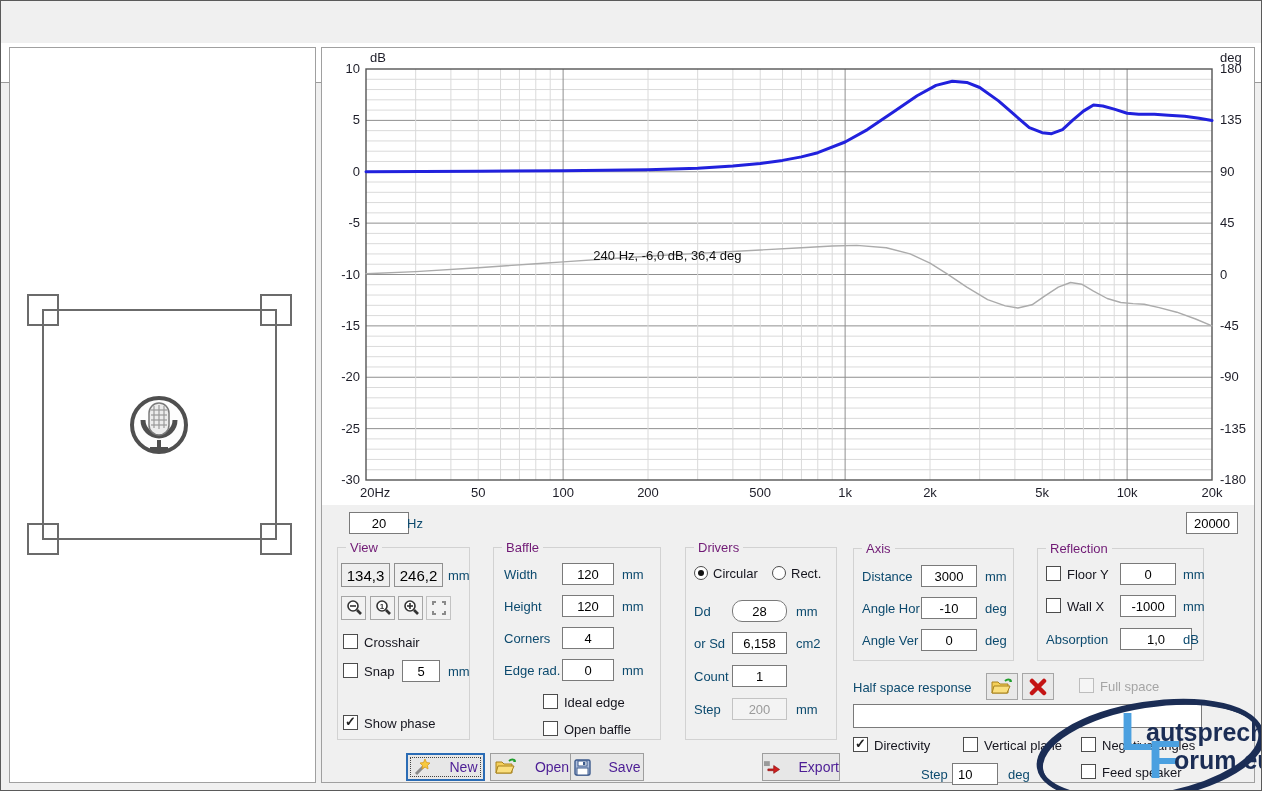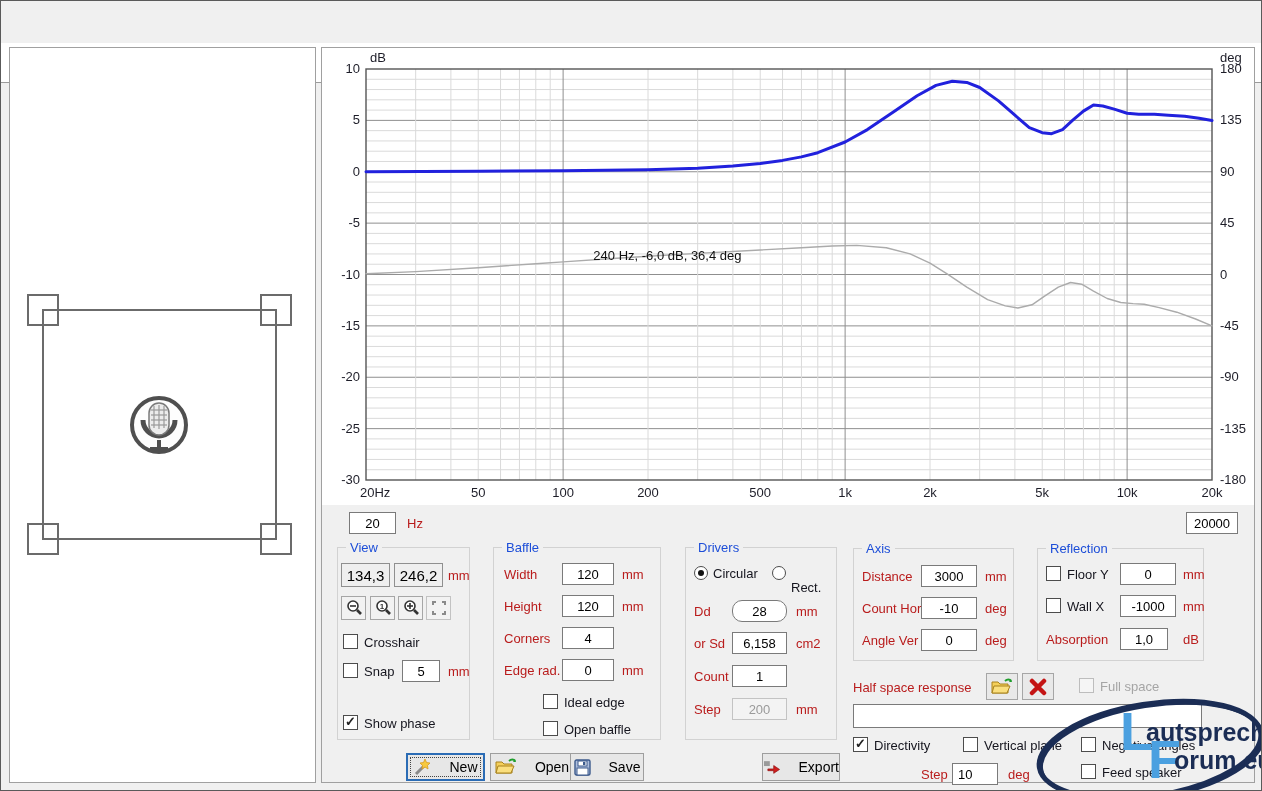--- a/index.html
+++ b/index.html
@@ -20,36 +20,36 @@
   .winbtn { position:absolute; top:0; width:46px; height:40px; display:flex; align-items:center; justify-content:center; color:#222; }
   .winbtn svg { display:block; }
   
   .left-panel { position:absolute; left:8px; top:46px; width:307px; height:736px; background:#fff; border:1px solid #a0a0a0; }
   .right-panel { position:absolute; left:320px; top:46px; width:934px; height:736px; background:#f0f0f0; border:1px solid #a0a0a0; }
   .chart-area { position:absolute; left:0; top:0; width:932px; height:457px; background:#fff; }
   .tick { font-size:13px; fill:#1d1d28; }
   .unit { font-size:13px; fill:#1d1d28; }
   .ann  { font-size:13px; fill:#101010; }
   
-  .lbl { position:absolute; white-space:nowrap; color:#b91c1c; }
+  .lbl { position:absolute; white-space:nowrap; color:#0c4a6e; }
   .tb { position:absolute; height:22px; border:1px solid #7a7a7a; background:#fff; text-align:center; font:13px "Liberation Sans",sans-serif; color:#000; padding:0 2px; }
   .tb.disabled { background:#f3f3f3; border-color:#c3c3c3; color:#9a9a9a; }
   .ro { background:#efefef; border:1px solid #8f8f8f; display:flex; align-items:center; justify-content:center; position:absolute; height:24px; font-size:15px; color:#000; }
   .groupbox { position:absolute; border:1px solid #d2d2d2; }
-  .grouplabel { position:absolute; top:-8px; left:8px; background:#f0f0f0; padding:0 4px; color:#1d4ed8; }
+  .grouplabel { position:absolute; top:-8px; left:8px; background:#f0f0f0; padding:0 4px; color:#701a75; }
   .cb { position:absolute; width:15px; height:15px; background:#fff; border:1px solid #4c4c4c; }
   .cb.checked::after { content:"✓"; position:absolute; left:1px; top:-2px; font-size:13px; font-weight:bold; color:#222; }
   .cb.disabled { border-color:#bdbdbd; background:#f5f5f5; }
   .cblabel { position:absolute; white-space:nowrap; color:#15151e; }
   .cblabel.disabled { color:#a5a5a5; }
   .radio { position:absolute; width:14px; height:14px; border:1px solid #4c4c4c; border-radius:50%; background:#fff; }
   .radio.selected::after { content:""; position:absolute; left:3px; top:3px; width:6px; height:6px; border-radius:50%; background:#111; }
   .toolbtn { position:absolute; width:25px; height:24px; background:#f2f2f2; border:1px solid #a6a6a6; display:flex; align-items:center; justify-content:center; }
   .iconbtn { position:absolute; width:32px; height:27px; background:#e9e9e9; border:1px solid #a6a6a6; display:flex; align-items:center; justify-content:center; }
-  .actbtn { position:absolute; height:28px; background:#e7e7e7; border:1px solid #9e9e9e; display:flex; align-items:center; justify-content:center; gap:18px; font-size:14px; color:#000000; }
+  .actbtn { position:absolute; height:28px; background:#e7e7e7; border:1px solid #9e9e9e; display:flex; align-items:center; justify-content:center; gap:18px; font-size:14px; color:#4c1d95; }
   .actbtn.focused { border:2px solid #2b6cb5; outline:1px dotted #444; outline-offset:-5px; }
   .watermark { position:absolute; left:700px; top:640px; width:250px; height:150px; pointer-events:none; }
   .wm-text { position:absolute; font-weight:bold; white-space:nowrap; }
 </style>
 </head>
 <body>
 
 <div class="titlebar">
   <svg class="app-icon" width="26" height="22" viewBox="0 0 26 22">
     <polygon points="2,3 24,3 13,20" fill="#cf1d1d" stroke="#8d0f0f" stroke-width="1"></polygon>
@@ -202,21 +202,21 @@
         <text x="608" y="449" text-anchor="middle" class="tick">2k</text>
         <text x="720.2190824455146" y="449" text-anchor="middle" class="tick">5k</text>
         <text x="805.1095412227573" y="449" text-anchor="middle" class="tick">10k</text>
         <text x="890" y="449" text-anchor="middle" class="tick">20k</text>
         <text x="48" y="14" text-anchor="start" class="unit">dB</text>
         <text x="898" y="14" text-anchor="start" class="unit">deg</text>
         <text x="271.34275266345617" y="212.115" class="ann">240 Hz, -6,0 dB, 36,4 deg</text>
       </svg>
   </div>
 
-  <input class="tb" style="left: 27px; top: 464px; width: 47px;" value="20">
+  <input class="tb" style="left: 27px; top: 464px; width: 60px;" value="20">
   <span class="lbl" style="left:85px;top:468px">Hz</span>
   <input class="tb" style="left: 864px; top: 464px; width: 52px;" value="20000">
 
   <div class="groupbox" style="left:15px;top:499px;width:133px;height:193px">
     <span class="grouplabel">View</span>
     <div class="ro" style="left:3px;top:15px;width:49px">134,3</div>
     <div class="ro" style="left:56px;top:15px;width:49px">246,2</div>
     <span class="lbl" style="left:110px;top:20px">mm</span>
     <div class="toolbtn" style="left:3px;top:48px">
       <svg width="18" height="18" viewBox="0 0 18 18">
@@ -275,59 +275,59 @@
     <span class="cblabel" style="left:70px;top:147px">Ideal edge</span>
     <span class="cb" style="left:49px;top:173px"></span>
     <span class="cblabel" style="left:70px;top:174px">Open baffle</span>
   </div>
 
   <div class="groupbox" style="left:363px;top:499px;width:152px;height:193px">
     <span class="grouplabel">Drivers</span>
     <span class="radio selected" style="left:8px;top:18px"></span>
     <span class="cblabel" style="left:27px;top:18px">Circular</span>
     <span class="radio" style="left:86px;top:18px"></span>
-    <span class="cblabel" style="left:105px;top:32px">Rect.</span>
+    <span class="cblabel" style="left:105px;top:18px">Rect.</span>
     <span class="lbl" style="left:8px;top:56px">Dd</span>
     <input class="tb" style="left: 46px; top: 52px; width: 55px; border-radius: 10px;" value="28">
     <span class="lbl" style="left:110px;top:56px">mm</span>
     <span class="lbl" style="left:8px;top:88px">or Sd</span>
     <input class="tb" style="left: 46px; top: 84px; width: 55px;" value="6,158">
     <span class="lbl" style="left:110px;top:88px">cm2</span>
     <span class="lbl" style="left:8px;top:121px">Count</span>
     <input class="tb" style="left: 46px; top: 117px; width: 55px;" value="1">
     <span class="lbl" style="left:8px;top:154px">Step</span>
     <input class="tb disabled" style="left: 46px; top: 150px; width: 55px;" value="200">
     <span class="lbl" style="left:110px;top:154px">mm</span>
   </div>
 
   <div class="groupbox" style="left:531px;top:500px;width:161px;height:113px">
     <span class="grouplabel">Axis</span>
     <span class="lbl" style="left:8px;top:20px">Distance</span>
     <input class="tb" style="left: 67px; top: 16px; width: 56px;" value="3000">
     <span class="lbl" style="left:131px;top:20px">mm</span>
-    <span class="lbl" style="left:8px;top:52px">Count Hor</span>
+    <span class="lbl" style="left:8px;top:52px">Angle Hor</span>
     <input class="tb" style="left: 67px; top: 48px; width: 56px;" value="-10">
     <span class="lbl" style="left:131px;top:52px">deg</span>
     <span class="lbl" style="left:8px;top:84px">Angle Ver</span>
     <input class="tb" style="left: 67px; top: 80px; width: 56px;" value="0">
     <span class="lbl" style="left:131px;top:84px">deg</span>
   </div>
 
   <div class="groupbox" style="left:715px;top:500px;width:167px;height:113px">
     <span class="grouplabel">Reflection</span>
     <span class="cb" style="left:8px;top:17px"></span>
     <span class="cblabel" style="left:29px;top:18px">Floor Y</span>
     <input class="tb" style="left: 82px; top: 14px; width: 56px;" value="0">
     <span class="lbl" style="left:145px;top:18px">mm</span>
     <span class="cb" style="left:8px;top:49px"></span>
     <span class="cblabel" style="left:29px;top:50px">Wall X</span>
     <input class="tb" style="left: 82px; top: 46px; width: 56px;" value="-1000">
     <span class="lbl" style="left:145px;top:50px">mm</span>
     <span class="lbl" style="left:8px;top:83px">Absorption</span>
-    <input class="tb" style="left: 82px; top: 79px; width: 48px;" value="1,0">
+    <input class="tb" style="left: 82px; top: 79px; width: 72px;" value="1,0">
     <span class="lbl" style="left:145px;top:83px">dB</span>
   </div>
 
   <span class="lbl" style="left:531px;top:632px">Half space response</span>
   <div class="iconbtn" style="left:664px;top:625px">
     <svg width="22" height="18" viewBox="0 0 22 18">
         <path d="M1,4 L7,4 L9,6 L17,6 L17,15 L1,15 Z" fill="#f4cf5a" stroke="#a8821d" stroke-width="1"></path>
         <path d="M3,8 L19,8 L16,15 L1,15 Z" fill="#fadf7e" stroke="#a8821d" stroke-width="1"></path>
         <path d="M14,3 C16,1 19,1 20,3" fill="none" stroke="#1f9e2c" stroke-width="1.8"></path>
         <path d="M20,1 L21,4 L18,4 Z" fill="#1f9e2c"></path>

